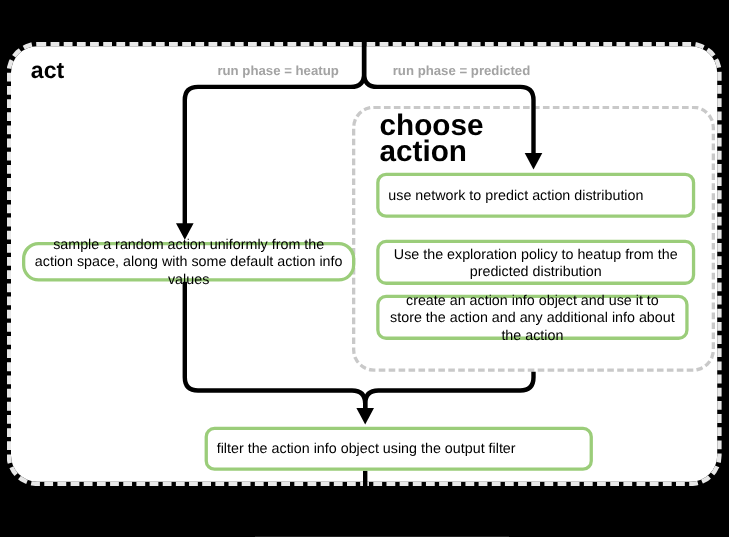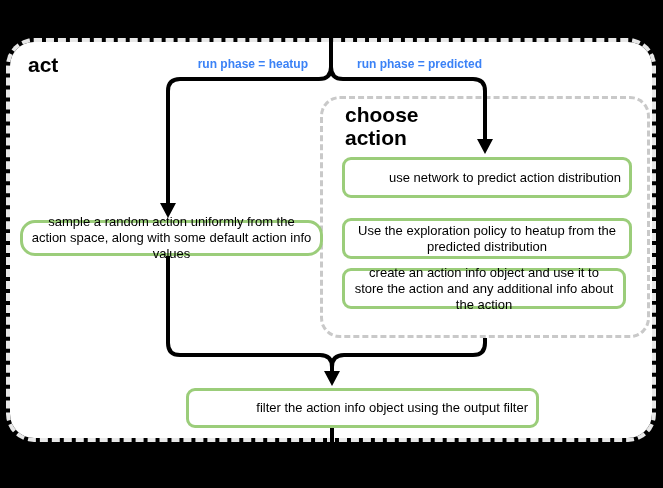--- a/index.html
+++ b/index.html
@@ -41,21 +41,21 @@
     width:330px;height:242px;
     box-sizing:border-box;
     border:3px dashed var(--group-border);
     border-radius:20px;
     z-index:5;
   }
   .group-title{
     position:absolute;
     left:22px;top:4px;
     width:120px;
-    font-size:21px;font-weight:bold;color:#000;
+    font-size:27px;font-weight:bold;color:#000;
     line-height:23px;
   }
   .connectors{
     position:absolute;left:0;top:0;
     width:663px;height:488px;
     z-index:10;
     pointer-events:none;
   }
   .connectors path{
     fill:none;
@@ -67,37 +67,37 @@
     stroke:none;
   }
   .node{
     position:absolute;
     box-sizing:border-box;
     background:#fff;
     border:3px solid var(--node-border);
     border-radius:9px;
     display:flex;
     align-items:center;
-    justify-content:flex-end;
+    justify-content:flex-start;
     text-align:center;
     font-size:13px;
     line-height:16px;
     color:#000;
     padding:2px 8px;
     z-index:20;
   }
   .node-sample{left:20px;top:220px;width:303px;height:36px;border-radius:15px;}
   .node-use-network{left:342px;top:157px;width:290px;height:41px;}
   .node-exploration{left:342px;top:218px;width:290px;height:41px;}
   .node-create-info{left:342px;top:268px;width:284px;height:41px;}
   .node-filter{left:186px;top:388px;width:353px;height:40px;}
   .branch-label{
     position:absolute;
     top:57px;
-    font-size:12px;font-weight:bold;color:#3b82f6;
+    font-size:12px;font-weight:bold;color:#a3a3a3;
     z-index:30;
     white-space:nowrap;
   }
   .label-heatup{left:150px;width:158px;text-align:right;}
   .label-training{left:357px;text-align:left;}
 </style>
 </head>
 <body>
 
 <div class="stage">

